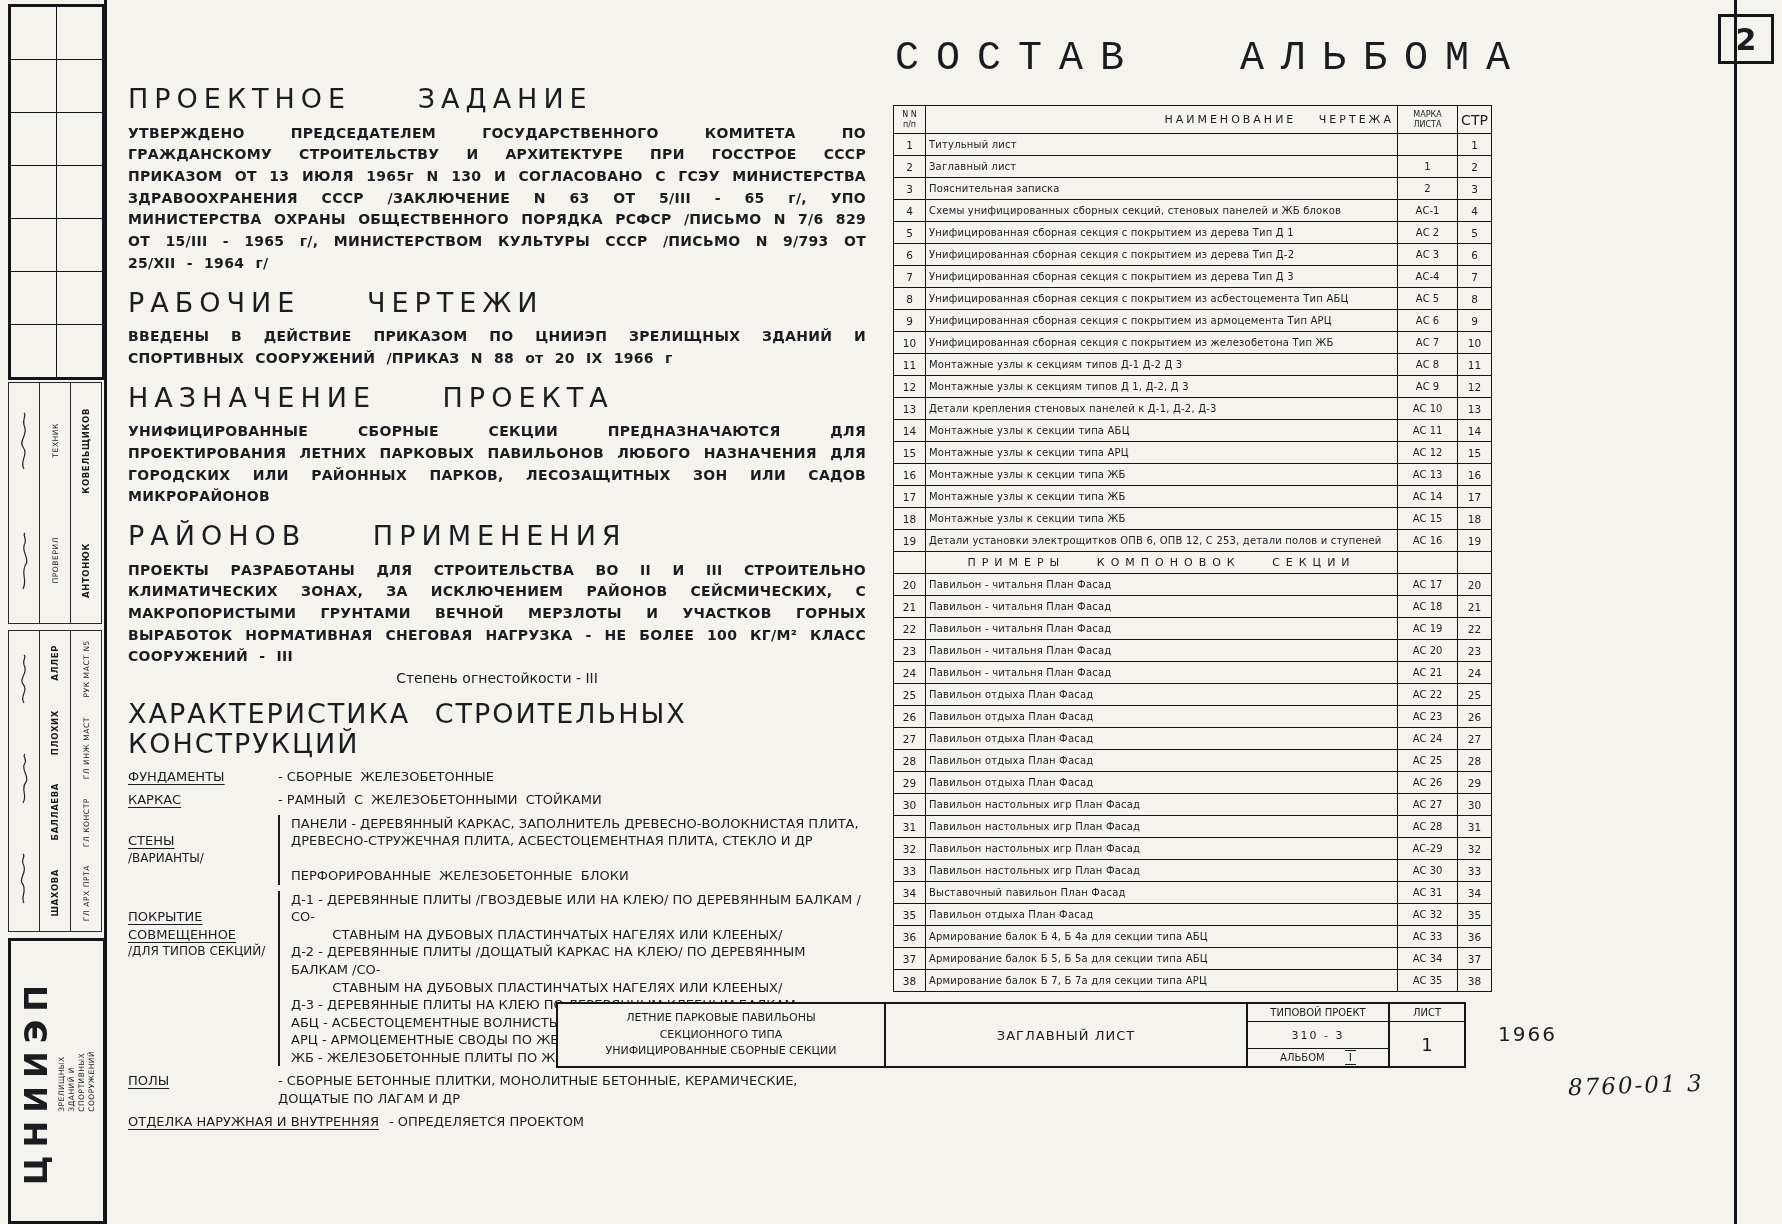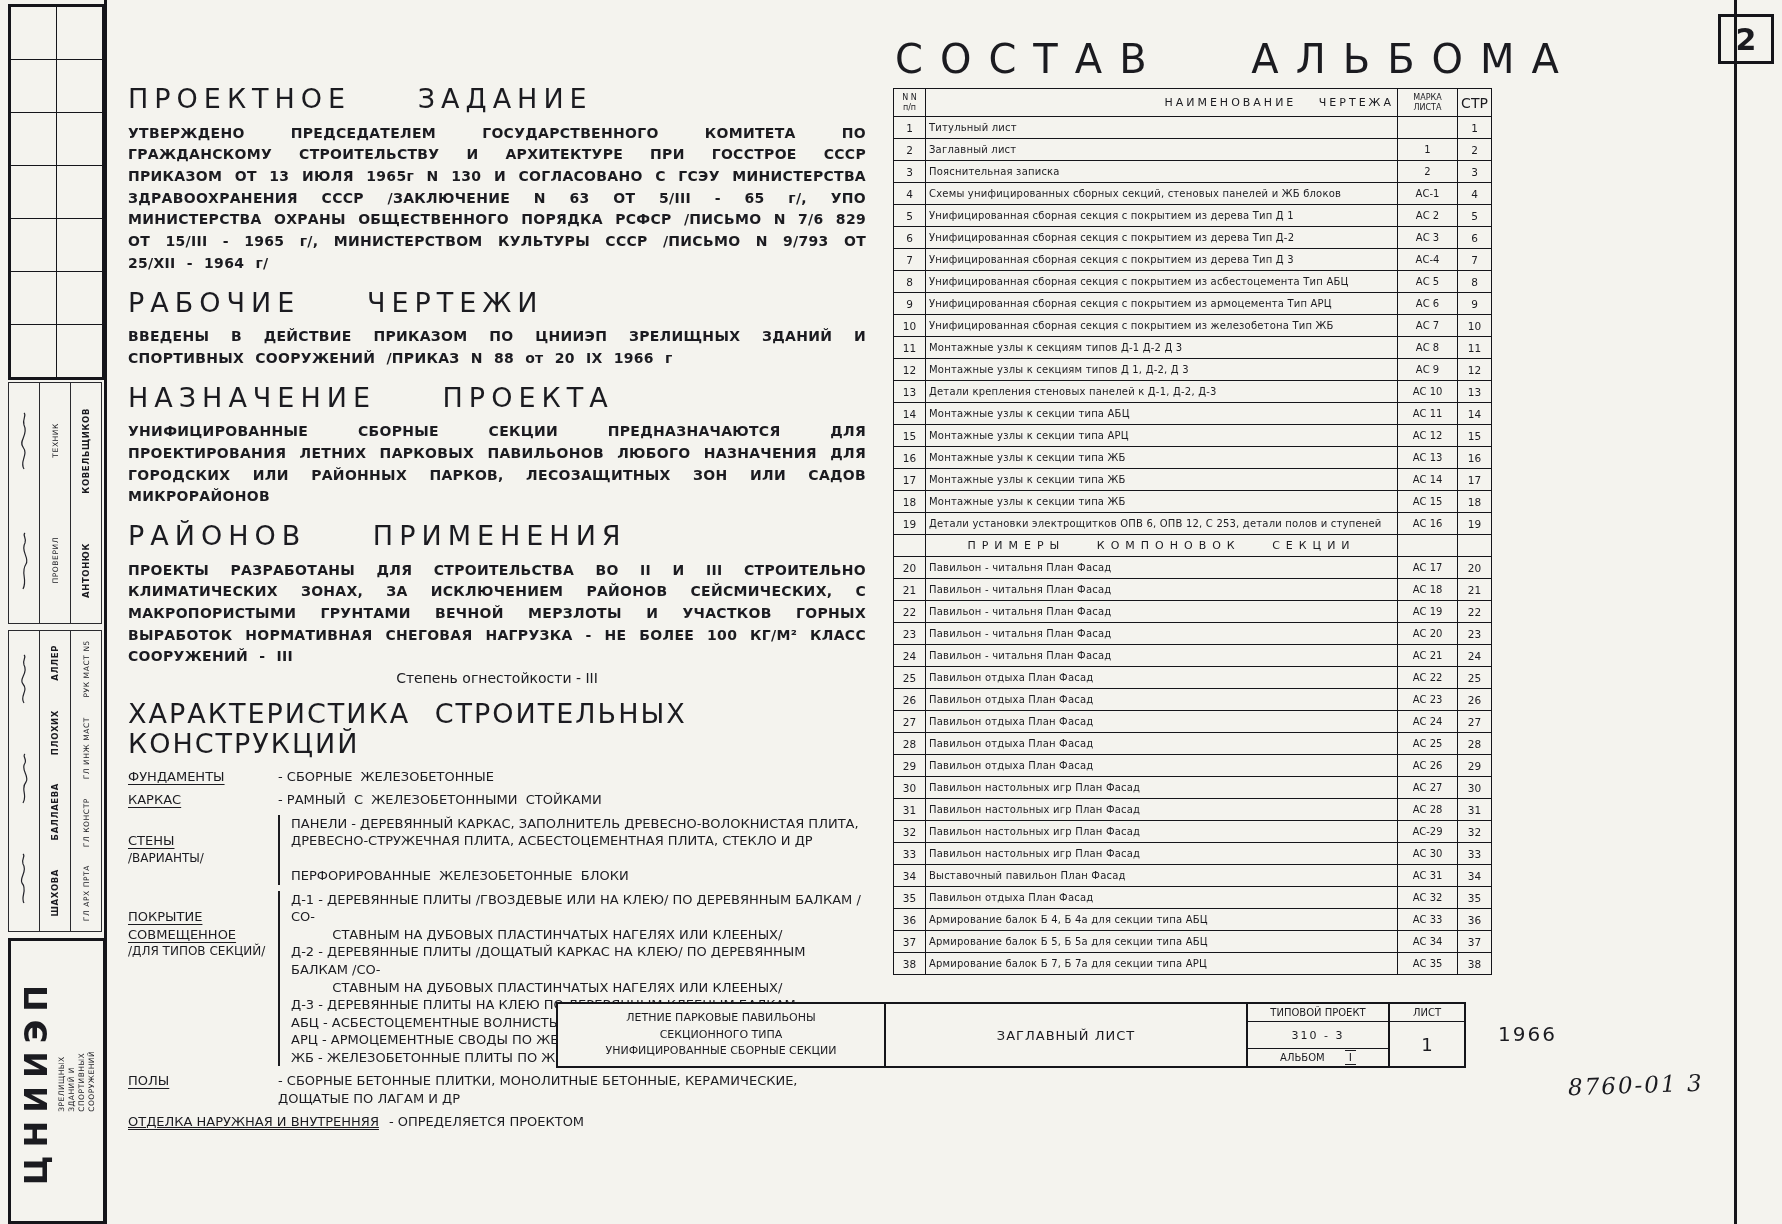--- a/index.html
+++ b/index.html
@@ -40,25 +40,25 @@
   .h.first{margin-top:0;}
   .h.char{letter-spacing:2px;word-spacing:14px;}
   .body{font-size:14px;line-height:1.55;letter-spacing:0.3px;word-spacing:6px;text-align:justify;margin:0 0 2px;font-weight:bold;}
   .centered{text-align:center;font-size:14px;margin:2px 0 0;}
   .spec{display:flex;font-size:13px;line-height:1.35;margin-bottom:6px;}
   .spec .lbl{flex:0 0 150px;white-space:pre-line;}
   .spec .lbl .main{text-decoration:underline;text-underline-offset:3px;white-space:pre-line;}
   .spec .lbl .sub{display:block;font-size:12px;}
   .spec .txt{flex:1;white-space:pre-wrap;}
   .spec.ruled .txt{border-left:2px solid #1b1b20;padding-left:11px;}
-  .spec.inline .lbl{flex:0 0 auto;margin-right:10px;text-decoration:underline;}
+  .spec.inline .lbl{flex:0 0 auto;margin-right:10px;}
 
   
   .toc-wrap{position:absolute;left:893px;top:36px;width:600px;}
-  .toc-title{font-size:40px;letter-spacing:17px;word-spacing:58px;white-space:nowrap;margin:0 0 6px 2px;}
+  .toc-title{font-size:40px;letter-spacing:17px;word-spacing:58px;white-space:nowrap;margin:0 0 24px 2px;font-family:Liberation Mono, monospace;}
   .toc-table{border-collapse:collapse;table-layout:fixed;width:598px;}
   .toc-table th,.toc-table td{border:1.6px solid #15151a;padding:0 3px;overflow:hidden;}
   .toc-table th{height:27px;font-weight:400;}
   .toc-table td{height:21px;white-space:nowrap;}
   th.num,th.mark{white-space:pre-line;font-size:8px;line-height:1.15;text-align:center;}
   th.name{font-size:11px;letter-spacing:3px;word-spacing:16px;text-align:right;}
   th.page{font-size:14px;text-align:center;margin-top:28px;}
   td.num,td.page{font-size:10.5px;text-align:center;}
   td.mark{font-size:10px;text-align:center;}
   td.name{font-size:10px;letter-spacing:0.2px;}

